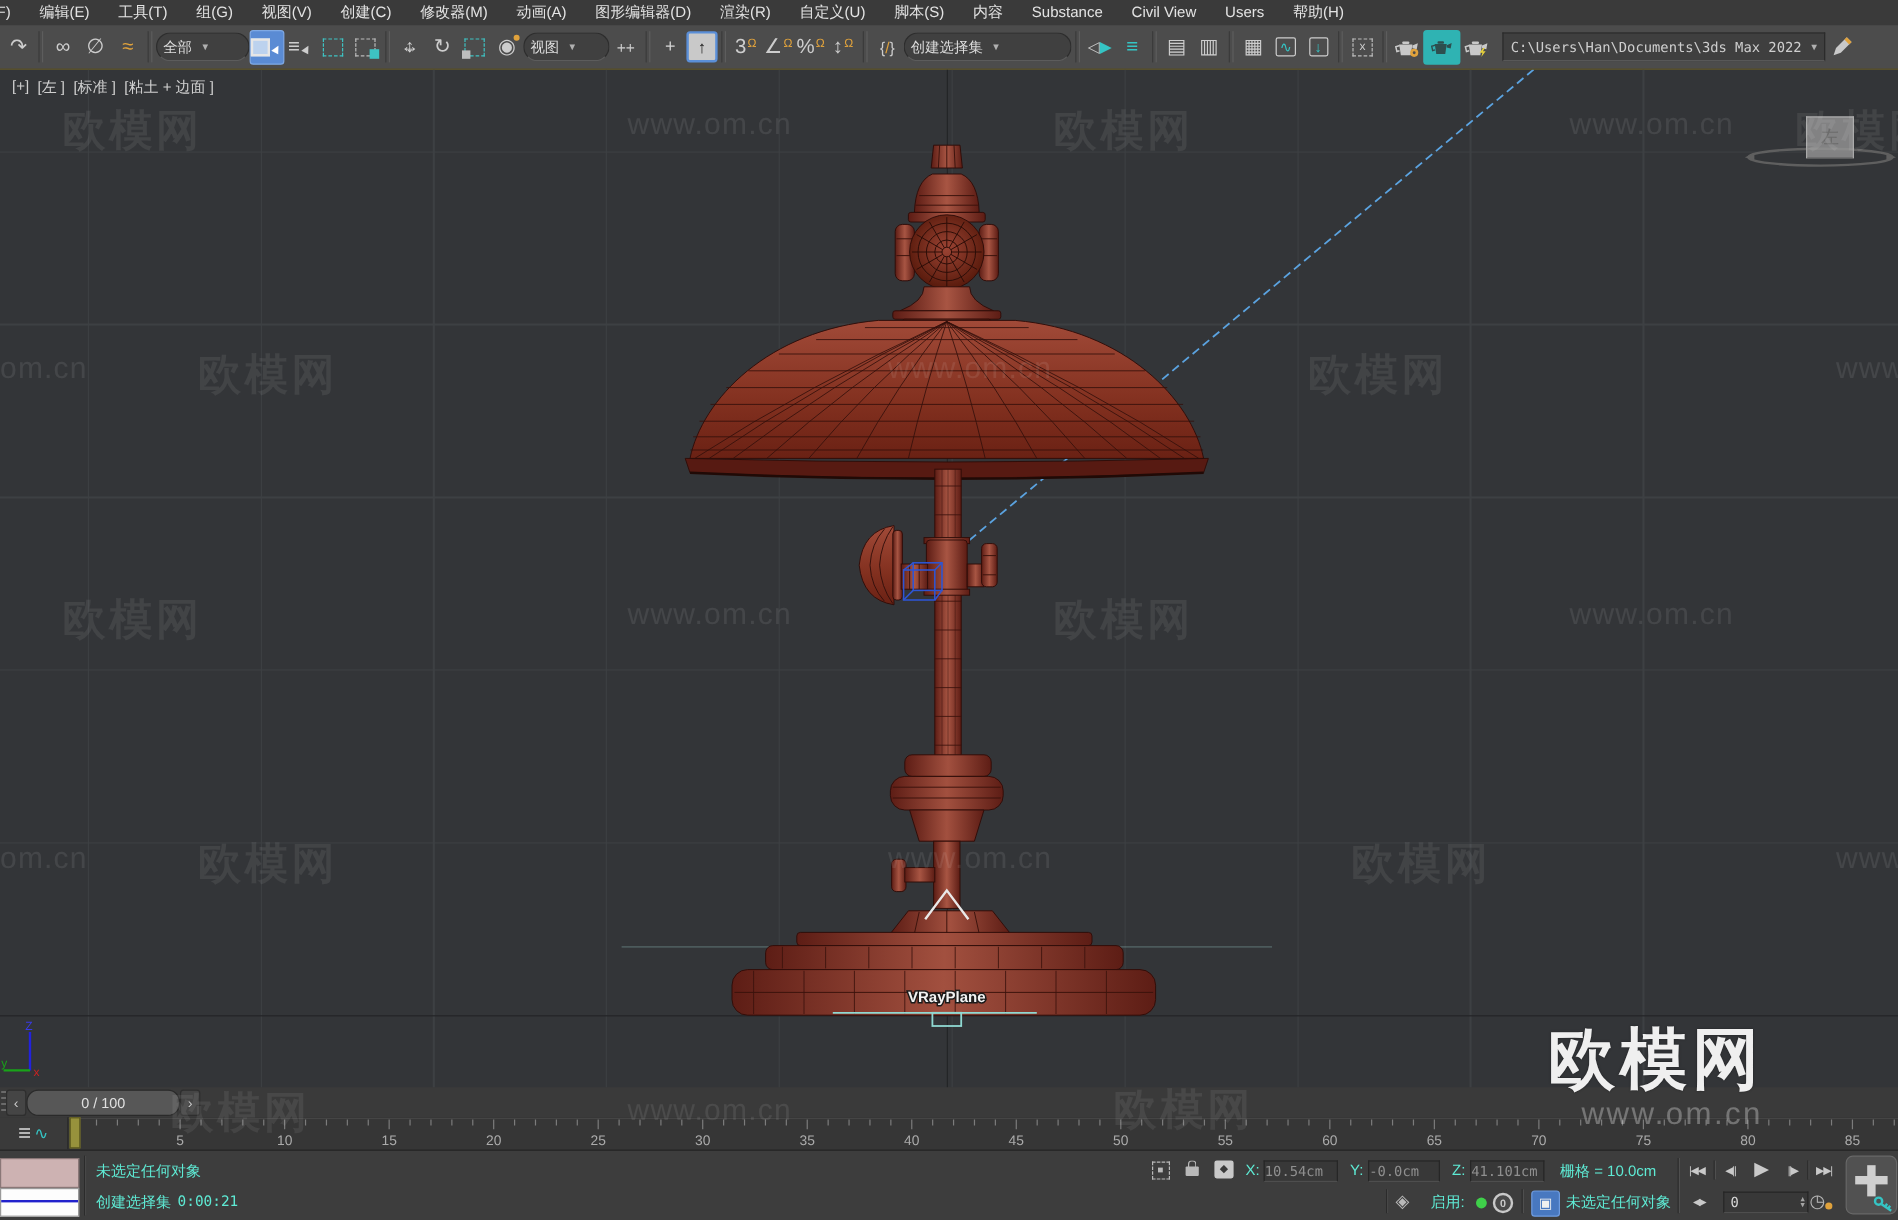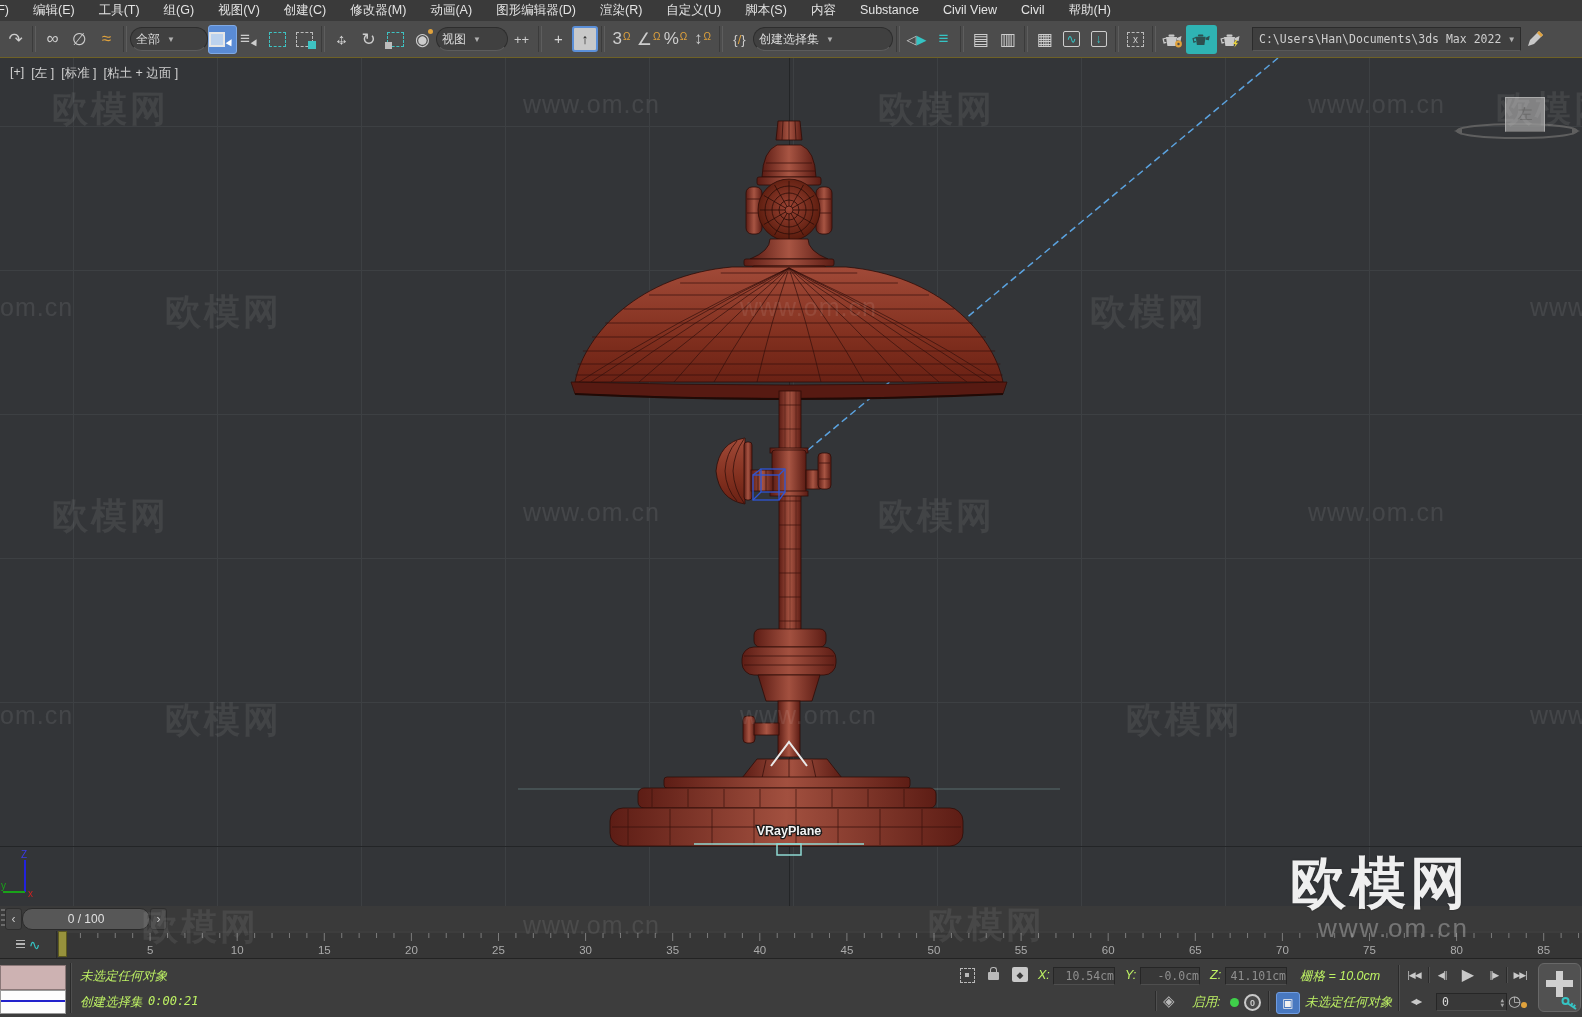--- a/index.html
+++ b/index.html
@@ -78,23 +78,23 @@
             background:repeating-linear-gradient(to bottom,#b5b5b5 0 1.5px,transparent 1.5px 3.5px);}
   #frame-marker{position:absolute;left:58px;top:0;width:9px;height:26px;background:#97923c;border:1px solid #5c591f;box-sizing:border-box;}
   
   #status{position:absolute;left:0;top:958px;width:1582px;height:59px;background:#3d3d3d;border-top:1px solid #232323;z-index:10;
           font-size:12.5px;color:#e2e2e2;}
   #listener-pink{position:absolute;left:0;top:6px;width:64px;height:23px;background:#cdb2b2;border:1px solid #8a7777;}
   #listener-white{position:absolute;left:0;top:31px;width:64px;height:22px;background:#fdfdfd;border:1px solid #9a9a9a;}
   #listener-white .bline{position:absolute;left:0;top:9px;width:100%;height:1.5px;background:#2222cc;}
   .vsep{position:absolute;width:1px;background:#2b2b2b;border-right:1px solid #4f4f4f;}
   .field{position:absolute;height:16px;background:#383838;border:1px solid #262626;border-bottom-color:#4e4e4e;
-         color:#8f8f8f;font-size:11.5px;display:flex;align-items:center;justify-content:flex-end;
+         color:#8f8f8f;font-size:11.5px;display:flex;align-items:center;justify-content:flex-start;
          font-family:"DejaVu Sans Mono",monospace;}
-  .slabel{position:absolute;font-size:12.5px;color:#bef264;font-style:italic;}
+  .slabel{position:absolute;font-size:12.5px;color:#5eead4;}
   .sicon{position:absolute;color:#b9b9b9;}
   .pbtn{position:absolute;color:#c9c9c9;font-size:9px;letter-spacing:-1px;display:flex;align-items:center;justify-content:center;
         width:20px;height:18px;}
   .lockbody{position:absolute;width:11px;height:8px;background:#b9b9b9;border-radius:1px;}
   .lockbody::before{content:"";position:absolute;top:-5px;left:2px;width:5px;height:5px;border:1.5px solid #b9b9b9;
                     border-bottom:none;border-radius:3px 3px 0 0;}
   .isol{position:absolute;width:13px;height:13px;border:1px dashed #b9b9b9;}
   .isol::after{content:"";position:absolute;left:4px;top:4px;width:4px;height:4px;background:#b9b9b9;}
   .absmode{position:absolute;width:16px;height:15px;background:#c9c9c9;border-radius:2px;color:#3a3a3a;
            font-size:9px;display:flex;align-items:center;justify-content:center;}
@@ -122,21 +122,21 @@
     <div class="menu-item">创建(C)</div>
     <div class="menu-item">修改器(M)</div>
     <div class="menu-item">动画(A)</div>
     <div class="menu-item">图形编辑器(D)</div>
     <div class="menu-item">渲染(R)</div>
     <div class="menu-item">自定义(U)</div>
     <div class="menu-item">脚本(S)</div>
     <div class="menu-item">内容</div>
     <div class="menu-item">Substance</div>
     <div class="menu-item">Civil View</div>
-    <div class="menu-item">Civil</div>
+    <div class="menu-item">Users</div>
     <div class="menu-item">帮助(H)</div>
   </div>
 
 <div id="toolbar">
   <div class="tbtn">↷</div>
   <div class="tsep"></div>
   <div class="tbtn">∞</div>
   <div class="tbtn">∅</div>
   <div class="tbtn orange">≈</div>
   <div class="tsep"></div>

